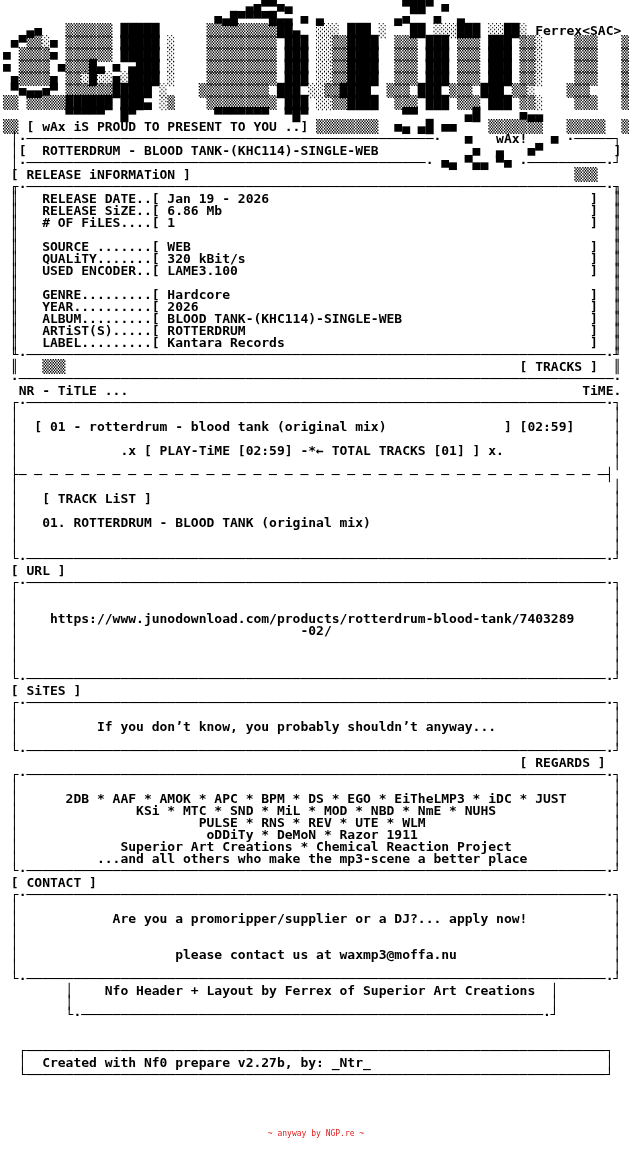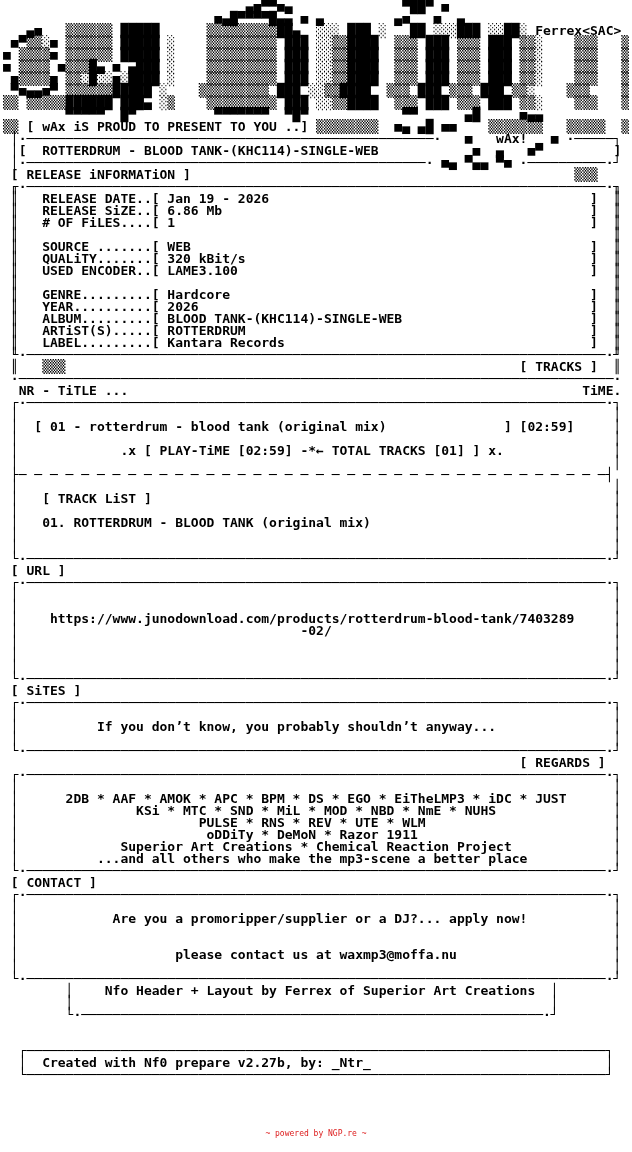--- a/index.html
+++ b/index.html
@@ -23,16 +23,16 @@
     line-height:15px;
     white-space:pre;
   }
 </style>
 </head>
 <body>
 
 <div class="page">
   <pre class="nfo"><div>                               ▄■▀▀■▄              ▀██▀ ■                       </div><div>                           ■▄█▀▀▀▀█▄▄ ■ ▄         ▄■   ■  ▄                     </div><div>   ▄■   ▒▒▒▒▒▒ █████      ▒▒▒▒▒▒▒▒▒██▄  ░░░ ███ ░   ██ ░░░███ ░░██░ Ferrex&lt;SAC&gt; </div><div> ■▀▒▒░■ ▒▒▒▒▒▒ █████ ░    ▒▒▒▒▒▒▒▒▒ ███ ░░▒▒████  ▒▒▒ ███ ▒▒▒ ███ ▒▒░    ▒▒▒   ▒</div><div>■ ▒▒▒▒■ ▒▒▒▒▒▒ █████ ░    ▒▒▒▒▒▒▒▒▒ ███ ░░▒▒████  ▒▒▒ ███ ▒▒▒ ███ ▒▒░    ▒▒▒   ▒</div><div>■ ▒▒▒▒ ■▒▒▒█▄ ■ ▄███ ░    ▒▒▒▒▒▒▒▒▒ ███ ░░▒▒████  ▒▒▒ ███ ▒▒▒ ███ ▒▒░    ▒▒▒   ▒</div><div> ■▒▒▒▒■ ▒▒░█░░■░████ ░    ▒▒▒▒▒▒▒▒▒ ███ ░░▒▒████  ▒▒▒ ███ ▒▒▒ ███ ▒▒░    ▒▒▒   ▒</div><div> ▀■▄▄■▀ ▒▒▒▒▒▒█████ ░    ▒▒▒▒▒▒▒▒▒ ███ ░░▒▒████  ▒▒▒ ███ ▒▒▒ ███ ▒▒░    ▒▒▒    ▒</div><div>▒▒ ▒▒▒▒▒██████ ███▄ ░▒    ▒▒▒▒▒▒▒▒▒ ███ ░░▒▒████  ▒▒▒ ███ ▒▒▒ ███ ▒▒░    ▒▒▒   ▒</div><div>        ▀▀▀▀▀  █▀          ▀▀▀▀▀▀▀  ▀█▀            ▀▀      ▄█     ■▄▄           </div><div>▒▒ [ wAx iS PROUD TO PRESENT TO YOU ..] ▒▒▒▒▒▒▒▒  ■▄ ▄█ ■■    ▒▒▒▒▒▒▒   ▒▒▒▒▒  ▒</div><div> │·────────────────────────────────────────────────────·   ■   wAx!   ■ ·─────┐ </div><div> │[  ROTTERDRUM - BLOOD TANK-(KHC114)-SINGLE-WEB            ■  ▄   ■▀         ] </div><div> │·───────────────────────────────────────────────────· ■▄ ▀▄▄ ▀■ ·──────────·┘ </div><div> [ RELEASE iNFORMATiON ]                                                 ▒▒▒    </div><div> ╓·──────────────────────────────────────────────────────────────────────────·╖ </div><div> ║   RELEASE DATE..[ Jan 19 - 2026                                         ]  ║ </div><div> ║   RELEASE SiZE..[ 6.86 Mb                                               ]  ║ </div><div> ║   # OF FiLES....[ 1                                                     ]  ║ </div><div> ║                                                                            ║ </div><div> ║   SOURCE .......[ WEB                                                   ]  ║ </div><div> ║   QUALiTY.......[ 320 kBit/s                                            ]  ║ </div><div> ║   USED ENCODER..[ LAME3.100                                             ]  ║ </div><div> ║                                                                            ║ </div><div> ║   GENRE.........[ Hardcore                                              ]  ║ </div><div> ║   YEAR..........[ 2026                                                  ]  ║ </div><div> ║   ALBUM.........[ BLOOD TANK-(KHC114)-SINGLE-WEB                        ]  ║ </div><div> ║   ARTiST(S).....[ ROTTERDRUM                                            ]  ║ </div><div> ║   LABEL.........[ Kantara Records                                       ]  ║ </div><div> ╙·──────────────────────────────────────────────────────────────────────────·╜ </div><div> ║   ▒▒▒                                                          [ TRACKS ]  ║ </div><div> ·────────────────────────────────────────────────────────────────────────────· </div><div>  NR - TiTLE ...                                                          TiME. </div><div> ┌·──────────────────────────────────────────────────────────────────────────·┐ </div><div> │                                                                            │ </div><div> │  [ 01 - rotterdrum - blood tank (original mix)               ] [02:59]     │ </div><div> │                                                                            │ </div><div> │             .x [ PLAY-TiME [02:59] -*← TOTAL TRACKS [01] ] x.              │ </div><div> │                                                                            │ </div><div> ├─ ─ ─ ─ ─ ─ ─ ─ ─ ─ ─ ─ ─ ─ ─ ─ ─ ─ ─ ─ ─ ─ ─ ─ ─ ─ ─ ─ ─ ─ ─ ─ ─ ─ ─ ─ ─ ─┤ </div><div> │                                                                            │ </div><div> │   [ TRACK LiST ]                                                           │ </div><div> │                                                                            │ </div><div> │   01. ROTTERDRUM - BLOOD TANK (original mix)                               │ </div><div> │                                                                            │ </div><div> │                                                                            │ </div><div> └·──────────────────────────────────────────────────────────────────────────·┘ </div><div> [ URL ]                                                                        </div><div> ┌·──────────────────────────────────────────────────────────────────────────·┐ </div><div> │                                                                            │ </div><div> │                                                                            │ </div><div> │    https://www.junodownload.com/products/rotterdrum-blood-tank/7403289     │ </div><div> │                                    -02/                                    │ </div><div> │                                                                            │ </div><div> │                                                                            │ </div><div> │                                                                            │ </div><div> └·──────────────────────────────────────────────────────────────────────────·┘ </div><div> [ SiTES ]                                                                      </div><div> ┌·──────────────────────────────────────────────────────────────────────────·┐ </div><div> │                                                                            │ </div><div> │          If you don’t know, you probably shouldn’t anyway...               │ </div><div> │                                                                            │ </div><div> └·──────────────────────────────────────────────────────────────────────────·┘ </div><div>                                                                  [ REGARDS ]   </div><div> ┌·──────────────────────────────────────────────────────────────────────────·┐ </div><div> │                                                                            │ </div><div> │      2DB * AAF * AMOK * APC * BPM * DS * EGO * EiTheLMP3 * iDC * JUST      │ </div><div> │               KSi * MTC * SND * MiL * MOD * NBD * NmE * NUHS               │ </div><div> │                       PULSE * RNS * REV * UTE * WLM                        │ </div><div> │                        oDDiTy * DeMoN * Razor 1911                         │ </div><div> │             Superior Art Creations * Chemical Reaction Project             │ </div><div> │          ...and all others who make the mp3-scene a better place           │ </div><div> └·──────────────────────────────────────────────────────────────────────────·┘ </div><div> [ CONTACT ]                                                                    </div><div> ┌·──────────────────────────────────────────────────────────────────────────·┐ </div><div> │                                                                            │ </div><div> │            Are you a promoripper/supplier or a DJ?... apply now!           │ </div><div> │                                                                            │ </div><div> │                                                                            │ </div><div> │                    please contact us at waxmp3@moffa.nu                    │ </div><div> │                                                                            │ </div><div> └·──────────────────────────────────────────────────────────────────────────·┘ </div><div>        │    Nfo Header + Layout by Ferrex of Superior Art Creations  │         </div><div>        │                                                             │         </div><div>        └·───────────────────────────────────────────────────────────·┘         </div><div></div><div></div><div>  ┌──────────────────────────────────────────────────────────────────────────┐  </div><div>  │  Created with Nf0 prepare v2.27b, by: _Ntr_                              │  </div><div>  └──────────────────────────────────────────────────────────────────────────┘  </div><div></div><div></div></pre>
   <div class="footer" style="color:#dd1c1c">
-    <div>~ powered by NGP.re ~</div>
+    <div>~ anyway by NGP.re ~</div>
     
   </div>
 </div>
 
 </body></html>

